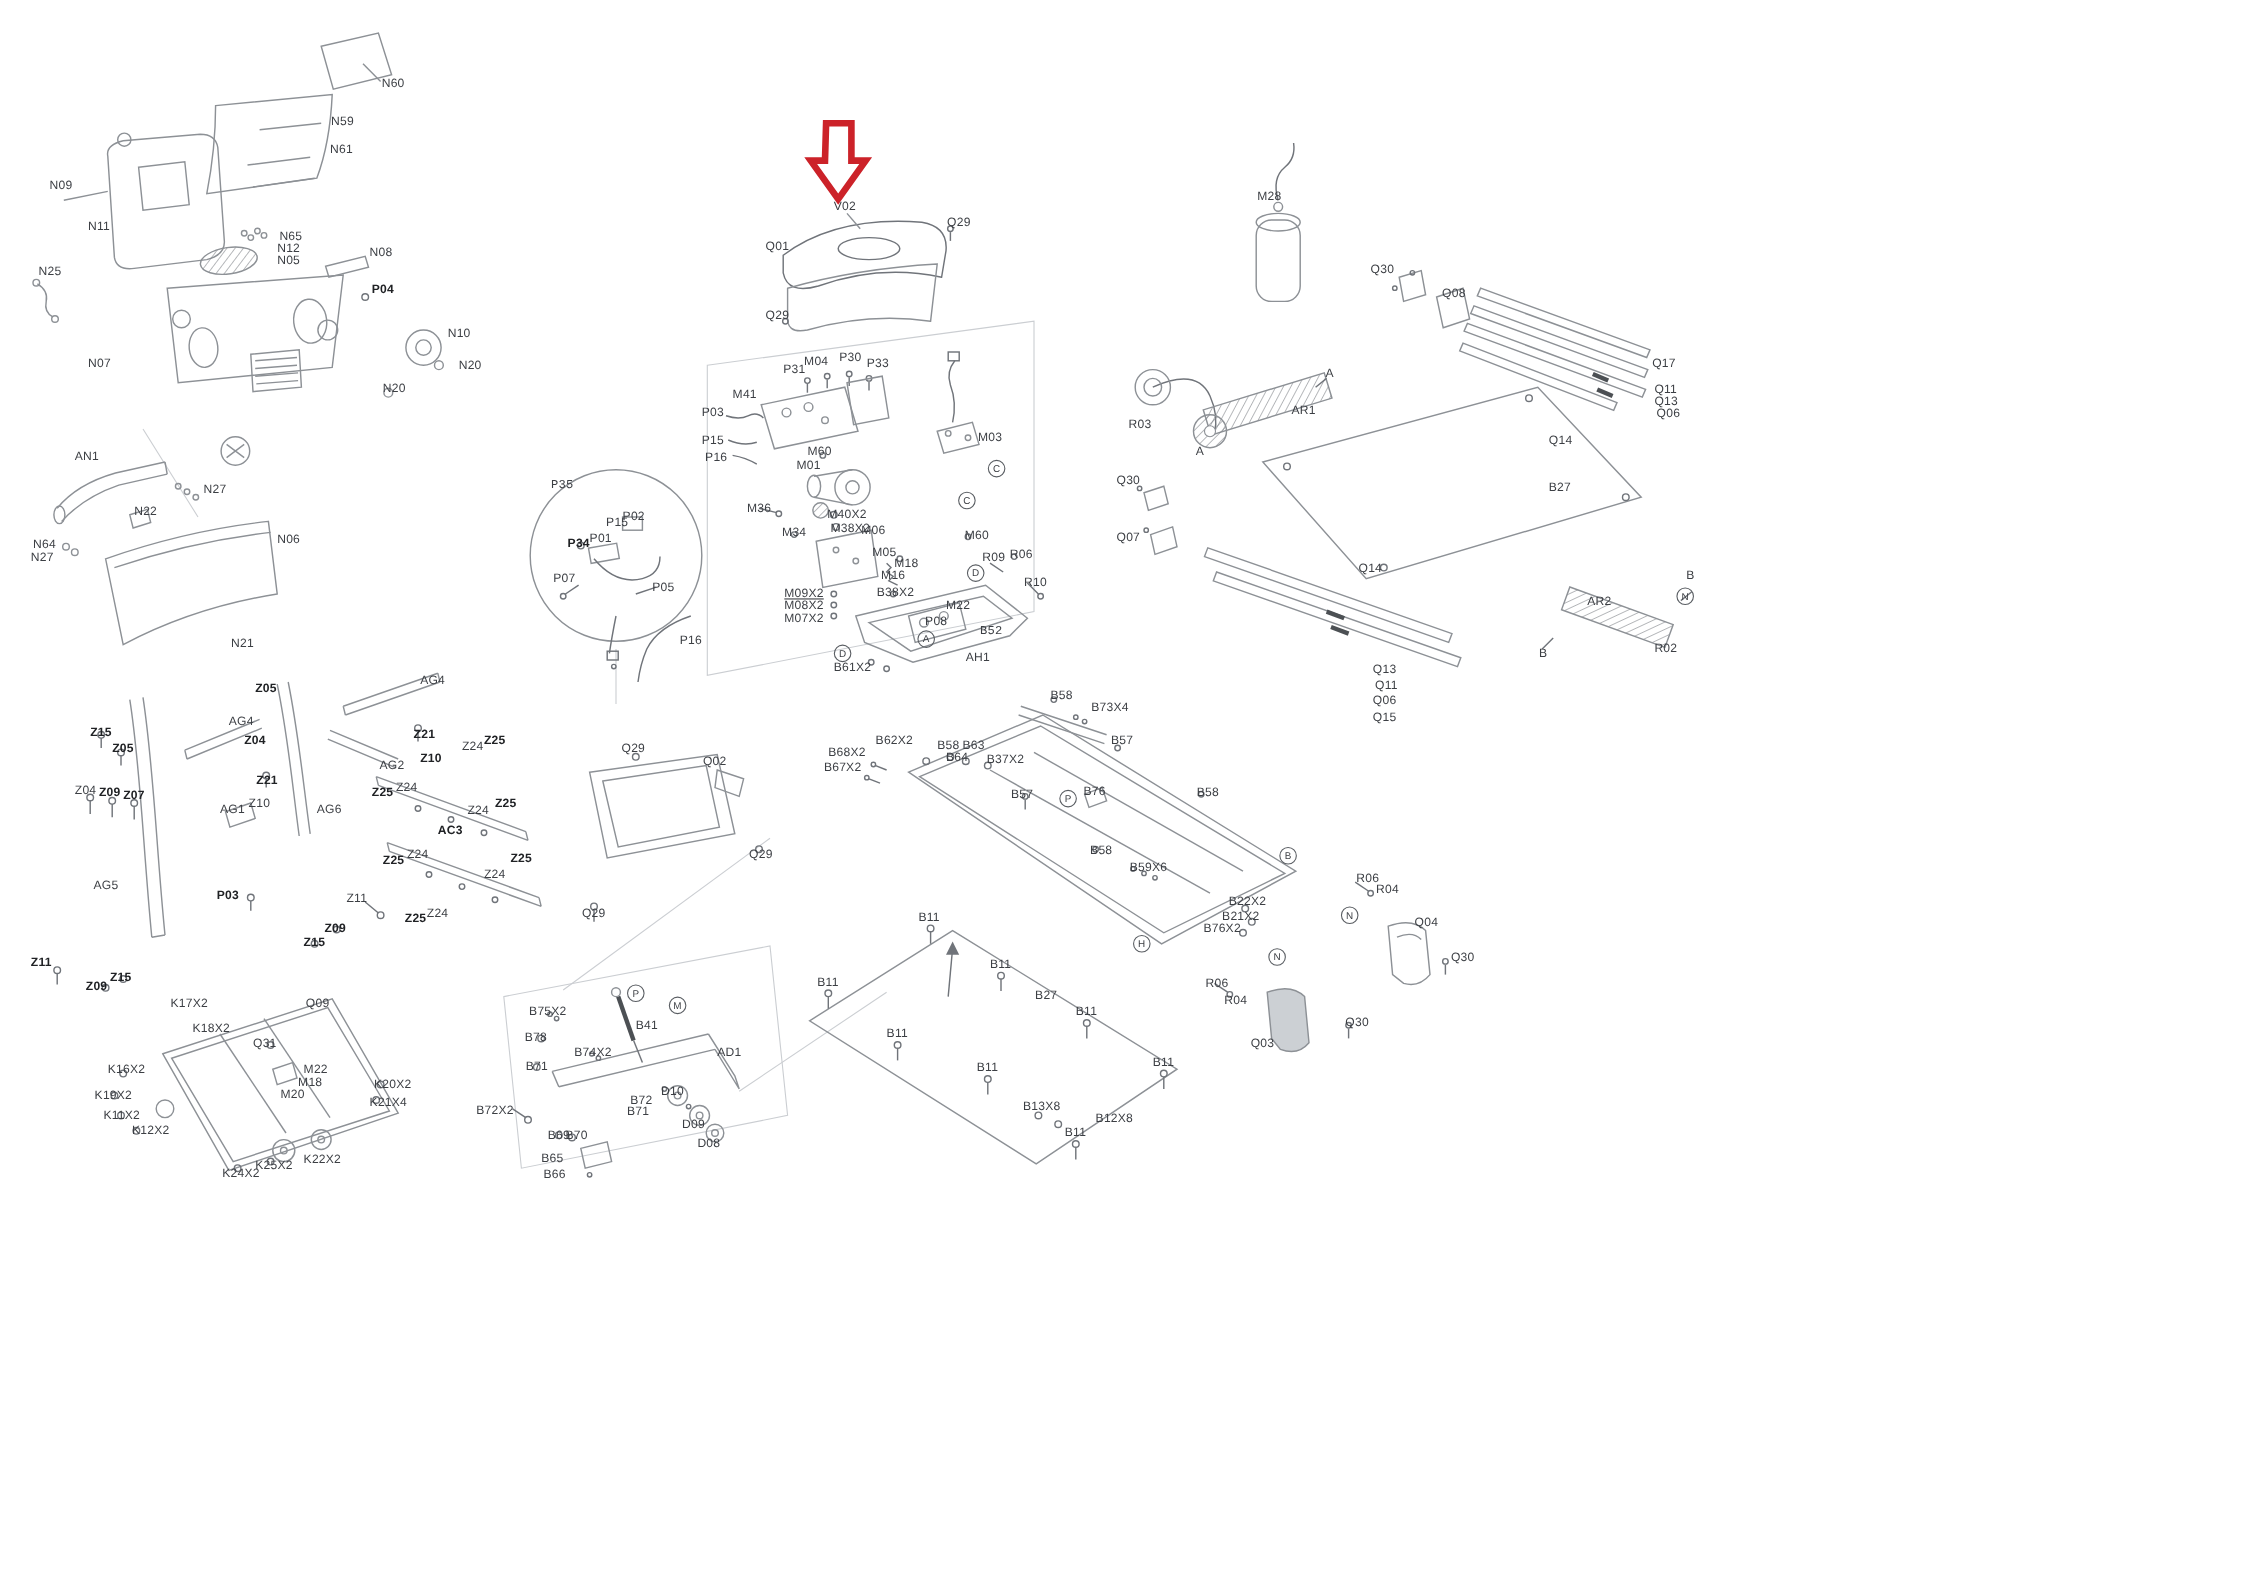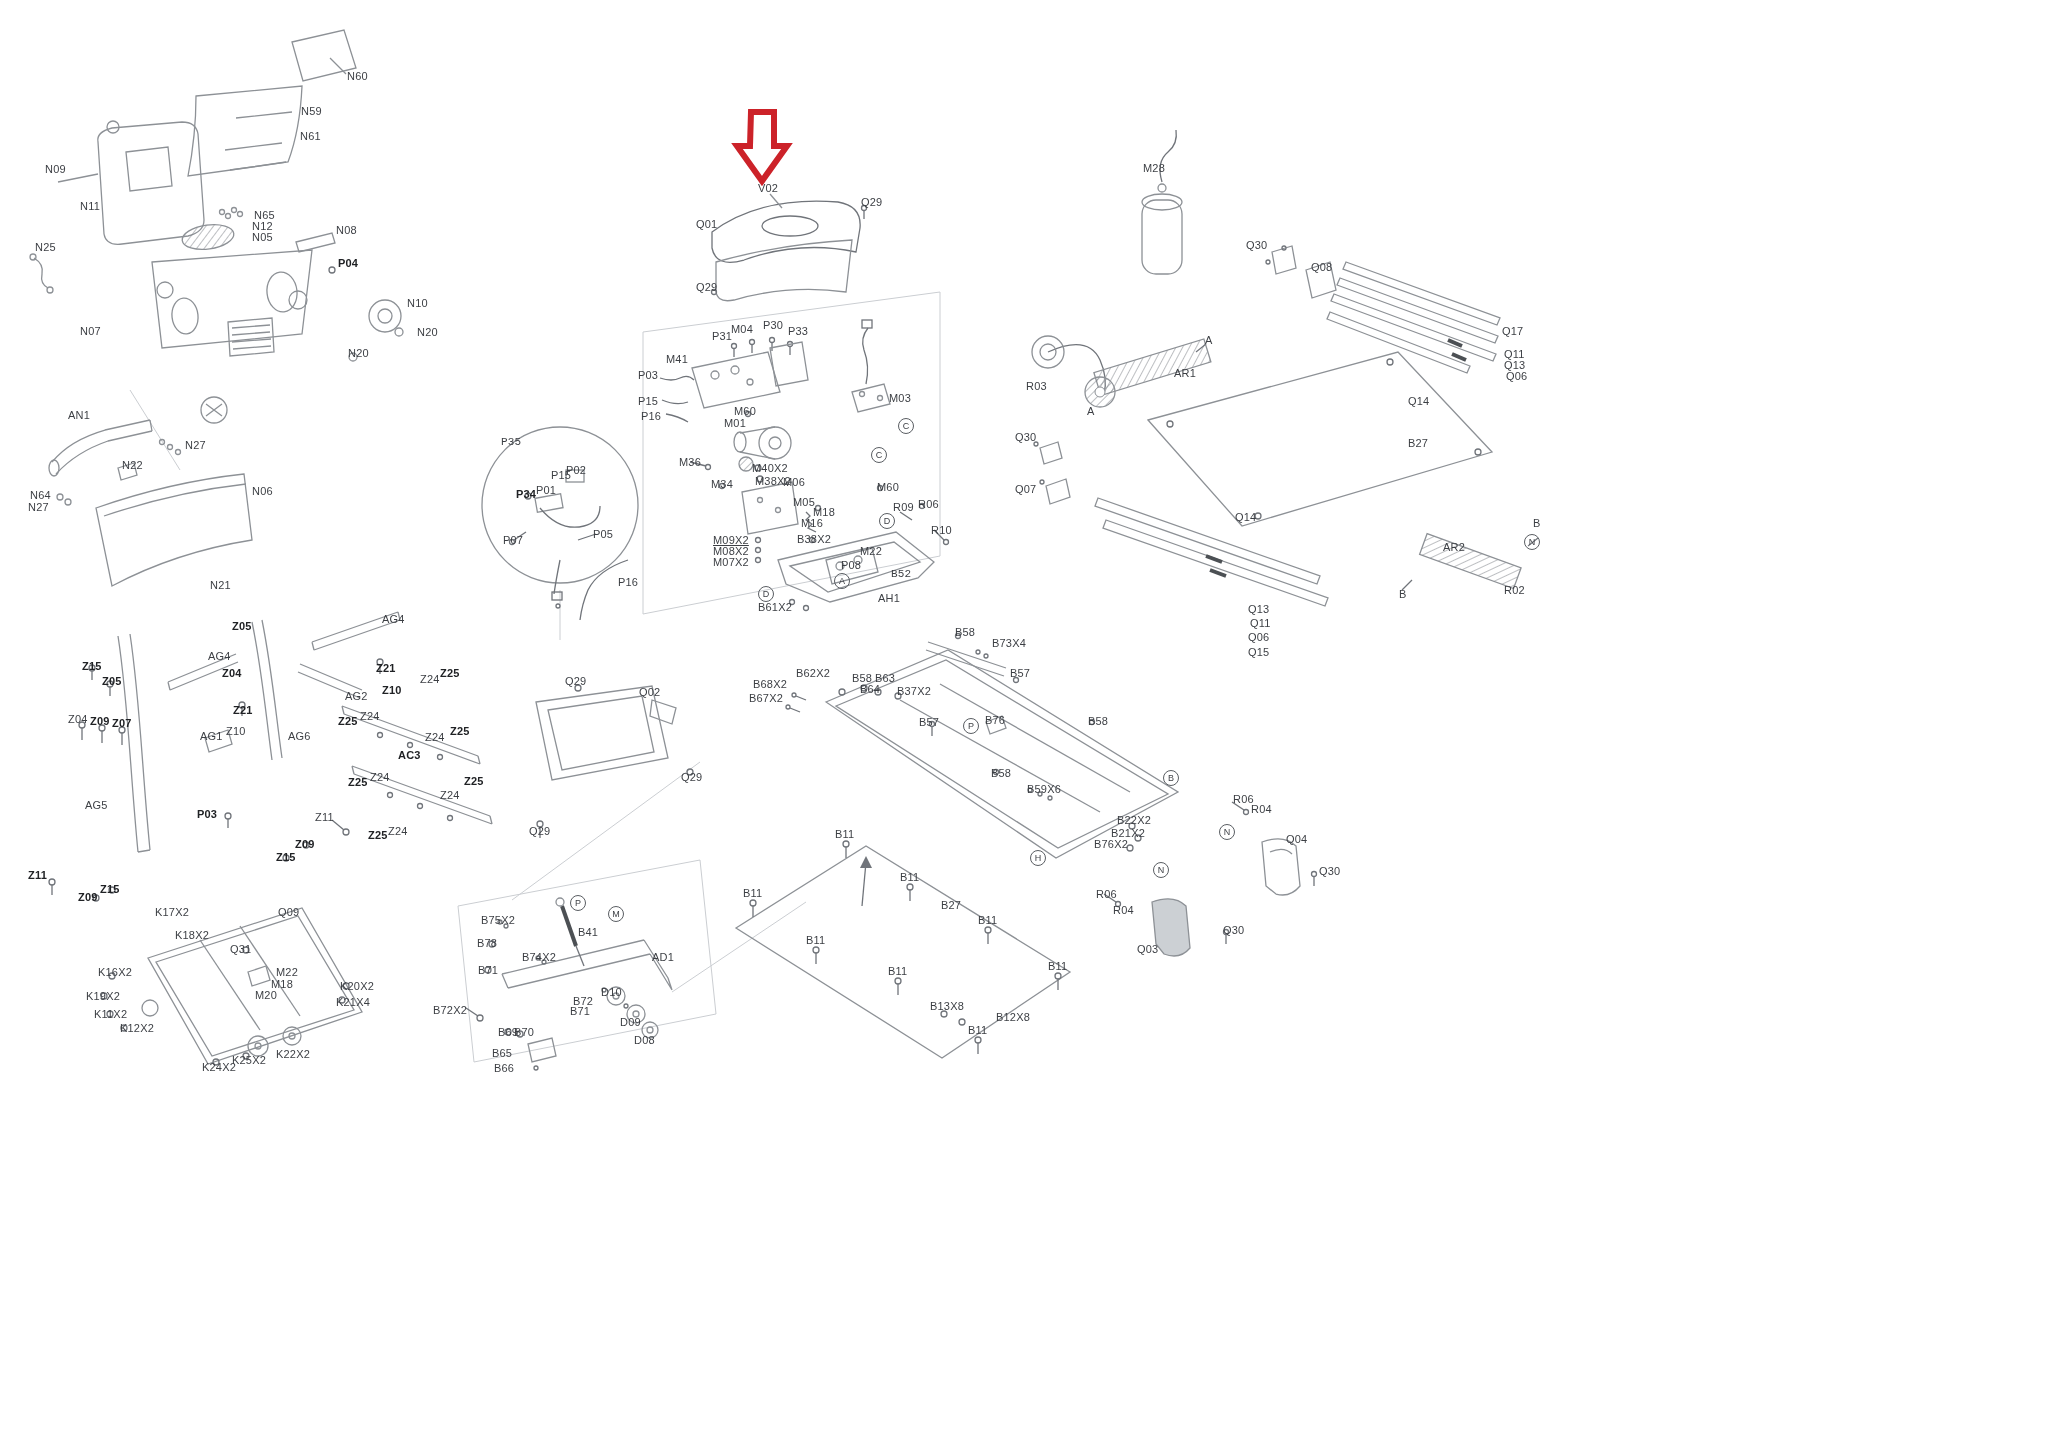--- a/index.html
+++ b/index.html
@@ -469,21 +469,21 @@
       <span class="part-label" style="left: 641px; top: 410px;">P16</span>
       <span class="part-label" style="left: 734px; top: 405px;">M60</span>
       <span class="part-label" style="left: 724px; top: 417px;">M01</span>
       <span class="part-label" style="left: 889px; top: 392px;">M03</span>
       <span class="part-label" style="left: 501px; top: 436px; font-family: Liberation Mono, monospace;">P35</span>
       <span class="part-label" style="left: 566px; top: 464px;">P02</span>
       <span class="part-label" style="left: 551px; top: 469px;">P15</span>
       <span class="part-label bold" style="left: 516px; top: 488px;">P34</span>
       <span class="part-label" style="left: 536px; top: 484px;">P01</span>
       <span class="part-label" style="left: 593px; top: 528px;">P05</span>
-      <span class="part-label" style="left: 503px; top: 534px;">P07</span>
+      <span class="part-label" style="left: 503px; top: 520px;">P07</span>
       <span class="part-label" style="left: 679px; top: 456px;">M36</span>
       <span class="part-label" style="left: 711px; top: 478px;">M34</span>
       <span class="part-label" style="left: 752px; top: 462px;">M40X2</span>
       <span class="part-label" style="left: 755px; top: 475px;">M38X2</span>
       <span class="part-label" style="left: 783px; top: 476px;">M06</span>
       <span class="part-label" style="left: 793px; top: 496px;">M05</span>
       <span class="part-label" style="left: 813px; top: 506px;">M18</span>
       <span class="part-label" style="left: 801px; top: 517px;">M16</span>
       <span class="part-label" style="left: 877px; top: 481px;">M60</span>
       <span class="part-label" style="left: 893px; top: 501px;">R09</span>
@@ -512,21 +512,21 @@
       <span class="part-label" style="left: 433px; top: 1004px;">B72X2</span>
       <span class="part-label" style="left: 573px; top: 995px;">B72</span>
       <span class="part-label" style="left: 570px; top: 1005px;">B71</span>
       <span class="part-label" style="left: 601px; top: 986px;">D10</span>
       <span class="part-label" style="left: 620px; top: 1016px;">D09</span>
       <span class="part-label" style="left: 634px; top: 1034px;">D08</span>
       <span class="part-label" style="left: 498px; top: 1026px;">B69</span>
       <span class="part-label" style="left: 514px; top: 1026px;">B70</span>
       <span class="part-label" style="left: 492px; top: 1047px;">B65</span>
       <span class="part-label" style="left: 494px; top: 1062px;">B66</span>
-      <span class="part-label" style="left: 1143px; top: 162px;">M28</span>
+      <span class="part-label" style="left: 1143px; top: 173px;">M28</span>
       <span class="part-label" style="left: 1246px; top: 239px;">Q30</span>
       <span class="part-label" style="left: 1311px; top: 261px;">Q08</span>
       <span class="part-label" style="left: 1502px; top: 325px;">Q17</span>
       <span class="part-label" style="left: 1504px; top: 348px;">Q11</span>
       <span class="part-label" style="left: 1504px; top: 359px;">Q13</span>
       <span class="part-label" style="left: 1506px; top: 370px;">Q06</span>
       <span class="part-label" style="left: 1205px; top: 334px;">A</span>
       <span class="part-label" style="left: 1174px; top: 367px;">AR1</span>
       <span class="part-label" style="left: 1026px; top: 380px;">R03</span>
       <span class="part-label" style="left: 1408px; top: 395px;">Q14</span>

